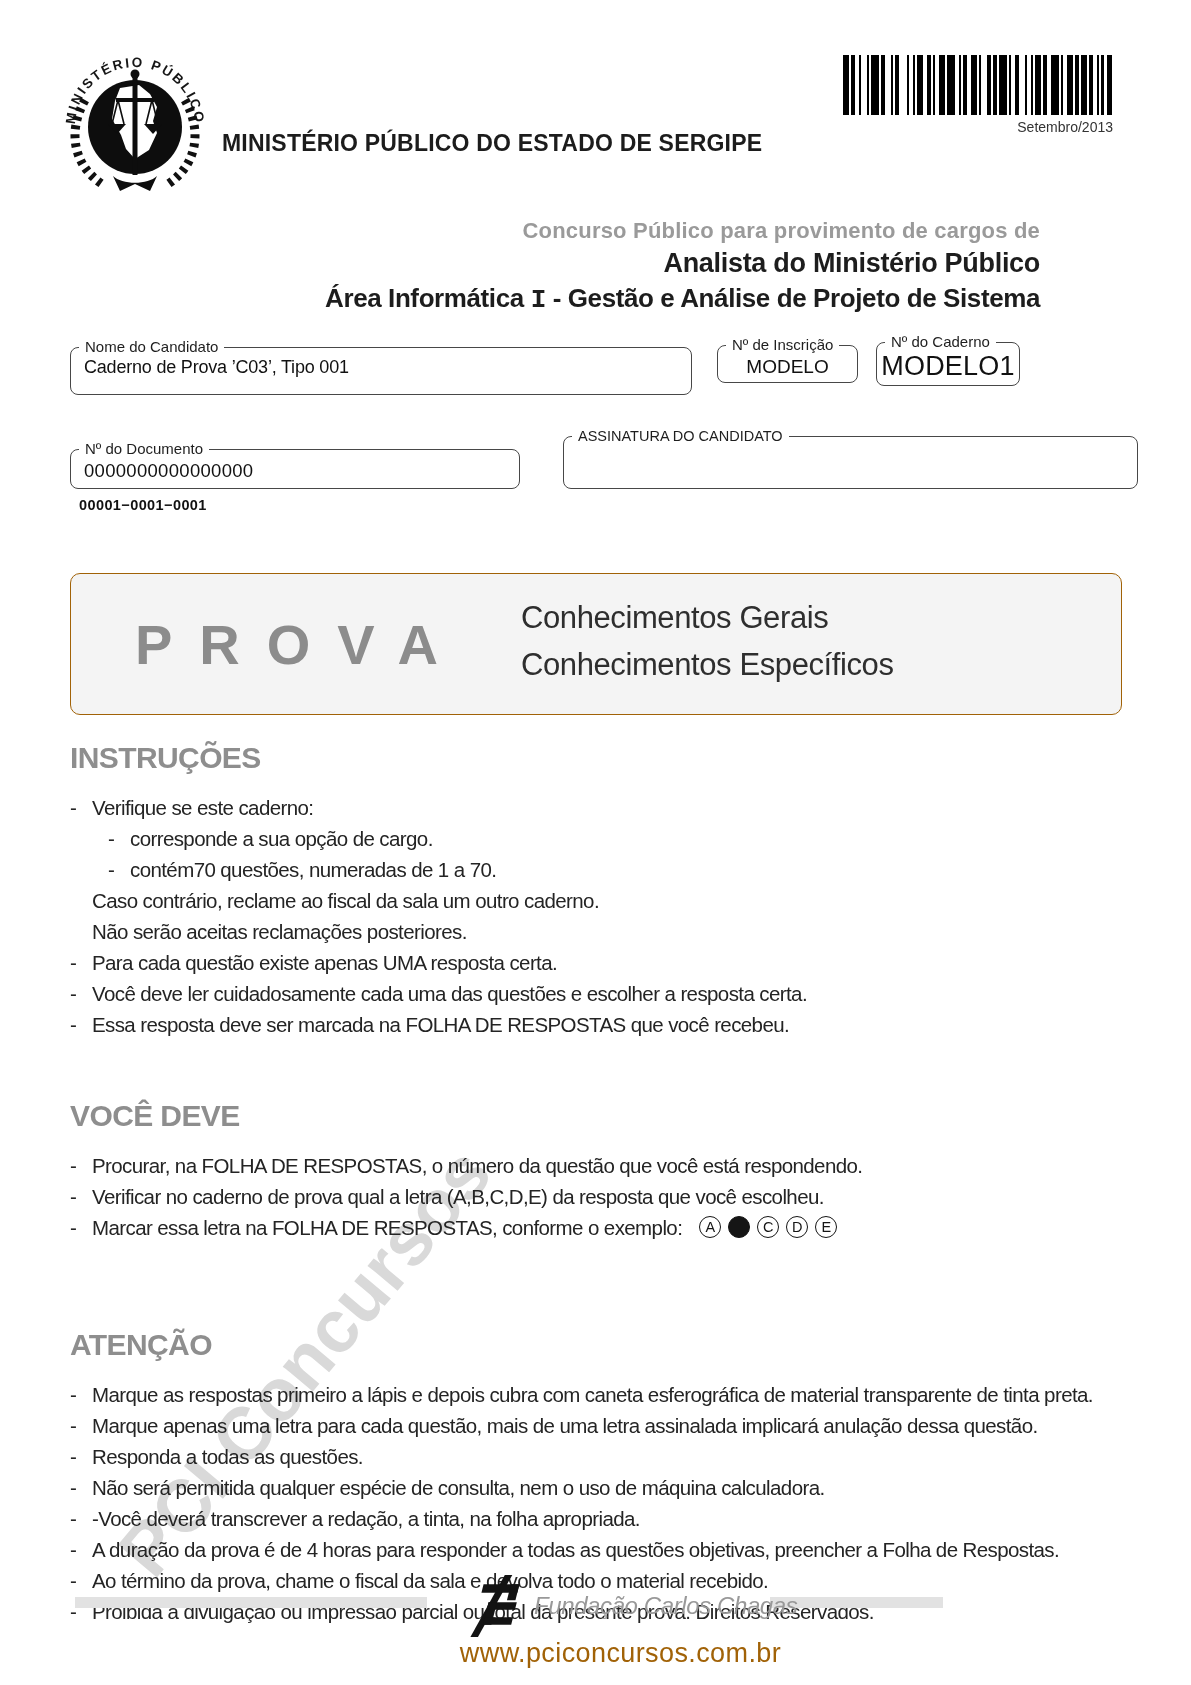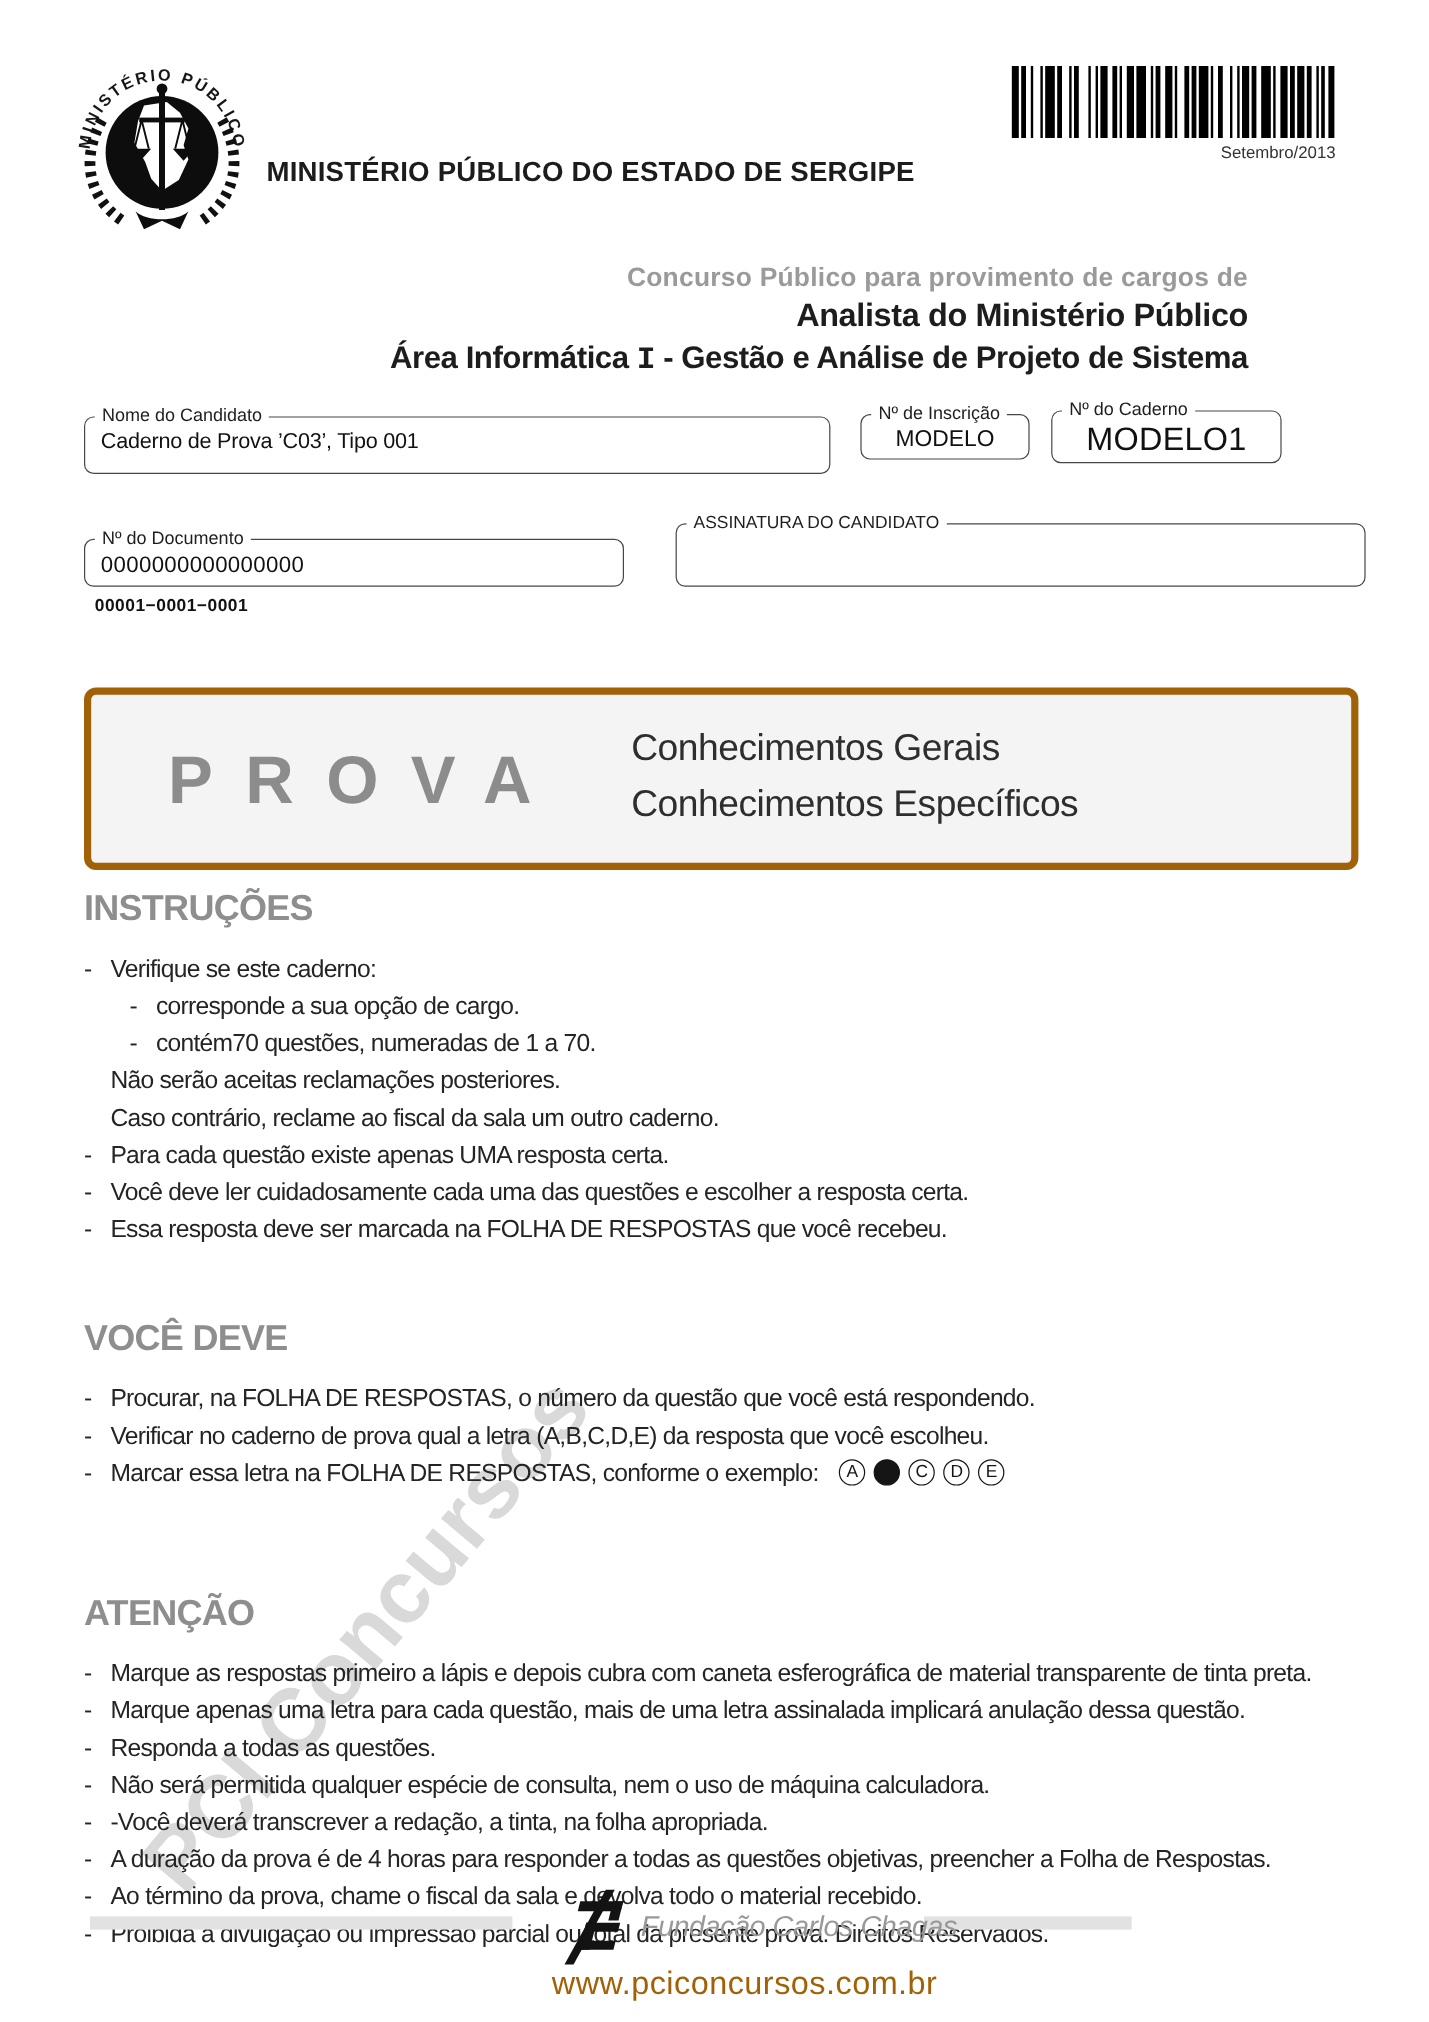--- a/index.html
+++ b/index.html
@@ -19,29 +19,29 @@
   .concurso-l3{font-size:26px;font-weight:bold;color:#1d1d1d;margin-top:4px;letter-spacing:-.4px;white-space:nowrap;text-align:center;}
   .roman{font-family:"Liberation Mono", monospace;font-weight:bold;}
   
   .fieldbox{position:absolute;border:1.5px solid #474747;border-radius:8px;background:#fff;box-sizing:border-box;z-index:2;}
   .fieldbox .legend{position:absolute;top:-10px;left:8px;background:#fff;padding:0 6px;font-size:15px;color:#1e1e1e;white-space:nowrap;line-height:18px;}
   .fieldbox .value{white-space:nowrap;color:#111;}
   .fb-nome{left:70px;top:347px;width:622px;height:48px;}
   .fb-nome .value{font-size:18px;padding:9px 0 0 13px;letter-spacing:-.2px;}
   .fb-inscricao{left:717px;top:345px;width:141px;height:38px;text-align:center;}
   .fb-inscricao .value{font-size:19px;padding-top:10px;}
-  .fb-caderno{left:876px;top:342px;width:192px;height:44px;text-align:center;}
+  .fb-caderno{left:876px;top:342px;width:144px;height:44px;text-align:center;}
   .fb-caderno .value{font-size:27px;padding-top:8px;letter-spacing:.2px;}
   .fb-documento{left:70px;top:449px;width:450px;height:40px;}
   .fb-documento .value{font-size:18.5px;padding:10px 0 0 13px;letter-spacing:.3px;}
   .fb-assinatura{left:563px;top:436px;width:575px;height:53px;}
   .fb-assinatura .legend{font-size:14.5px;}
   .serial{left:79px;top:497px;font-size:14.5px;font-weight:bold;letter-spacing:.4px;color:#111;}
   
-  .prova-box{left:70px;top:573px;width:1050px;height:140px;background:#f4f4f4;border:6px solid #a16207;border-radius:10px;z-index:2;}
+  .prova-box{left:70px;top:573px;width:1050px;height:140px;background:#f4f4f4;border:1px solid #a16207;border-radius:10px;z-index:2;}
   .prova-title{position:absolute;left:64px;top:38px;font-size:56px;font-weight:bold;color:#8c8c8c;letter-spacing:27px;white-space:nowrap;}
   .prova-subjects{position:absolute;left:450px;top:20px;font-size:31px;color:#2e2e2e;line-height:47px;letter-spacing:-.4px;white-space:nowrap;}
   
   .section{position:absolute;left:70px;width:1062px;z-index:2;}
   .sec-heading{margin:0 0 17px 0;font-size:30px;font-weight:bold;color:#8e8e8e;letter-spacing:-.6px;}
   .li{display:flex;align-items:flex-start;line-height:31px;font-size:20.5px;letter-spacing:-.6px;color:#242424;}
   .li .dash{width:22px;flex:none;}
   .li.indent{padding-left:38px;}
   .li .txt{white-space:nowrap;}
   .example-wrap{display:inline-flex;align-items:center;margin-left:10px;transform:translateY(4px);}
@@ -172,25 +172,25 @@
       <div class="li indent">
         <span class="dash">-</span>
         <span class="txt">corresponde a sua opção de cargo.</span>
       </div>
       <div class="li indent">
         <span class="dash">-</span>
         <span class="txt">contém70 questões, numeradas de 1 a 70.</span>
       </div>
       <div class="li">
         <span class="dash"></span>
+        <span class="txt">Caso contrário, reclame ao fiscal da sala um outro caderno.</span>
+      </div>
+      <div class="li">
+        <span class="dash"></span>
         <span class="txt">Não serão aceitas reclamações posteriores.</span>
-      </div>
-      <div class="li">
-        <span class="dash"></span>
-        <span class="txt">Caso contrário, reclame ao fiscal da sala um outro caderno.</span>
       </div>
       <div class="li">
         <span class="dash">-</span>
         <span class="txt">Para cada questão existe apenas UMA resposta certa.</span>
       </div>
       <div class="li">
         <span class="dash">-</span>
         <span class="txt">Você deve ler cuidadosamente cada uma das questões e escolher a resposta certa.</span>
       </div>
       <div class="li">

